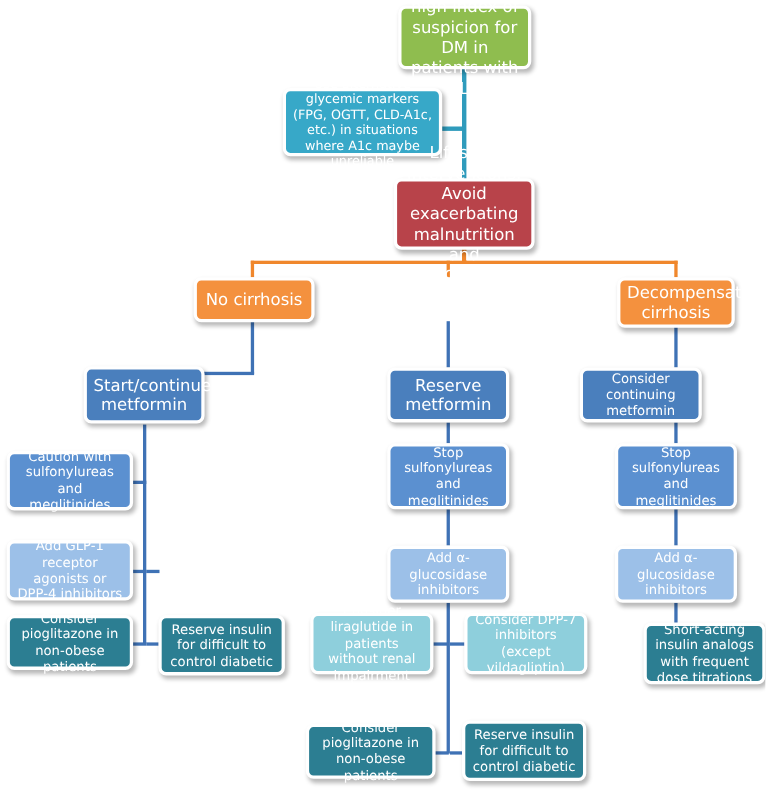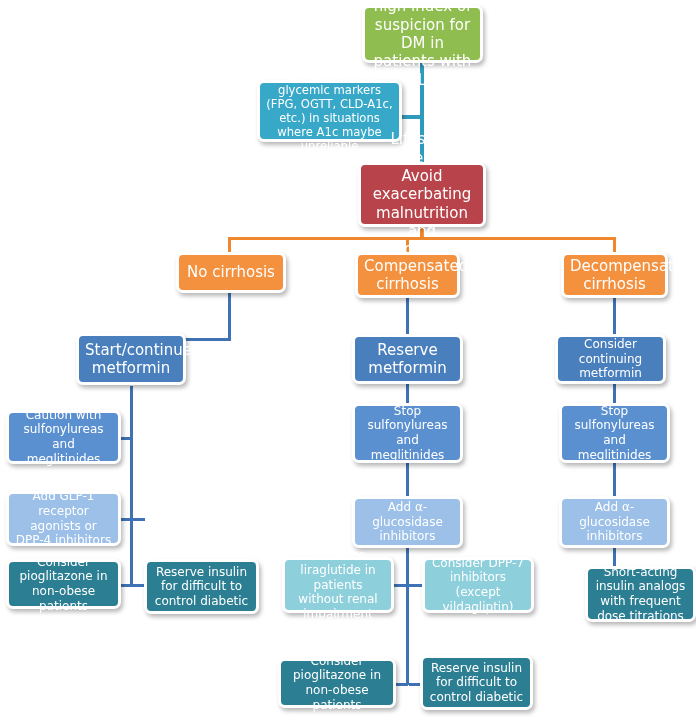--- a/index.html
+++ b/index.html
@@ -109,23 +109,20 @@
     <span>Use alternative glycemic markers (FPG, OGTT, CLD-A1c, etc.) in situations where A1c maybe unreliable</span>
   </div>
 
   <div class="node c-red fs13" style="left:358px; top:162px; width:128px; height:65px;">
     <span>Lifestyle interventions. Avoid exacerbating malnutrition and sarcopenia</span>
   </div>
 
   <div class="node c-orange fs13" style="left:176px; top:252px; width:110px; height:41px;">
     <span>No cirrhosis</span>
   </div>
-  <div class="node c-orange fs13" style="left:355px; top:252px; width:105px; height:46px;">
-    <span>Compensated cirrhosis</span>
-  </div>
   <div class="node c-orange fs13" style="left:561px; top:252px; width:107px; height:46px;">
     <span>Decompensated cirrhosis</span>
   </div>
 
   <div class="node c-blue-dk fs13" style="left:76px; top:333px; width:110px; height:52px;">
     <span>Start/continue metformin</span>
   </div>
   <div class="node c-blue-md fs12" style="left:6px; top:410px; width:115px; height:54px;justify-content:flex-end;">
     <span>Caution with sulfonylureas and meglitinides</span>
   </div>
@@ -154,21 +151,21 @@
   <div class="node c-teal-lt fs12" style="left:422px; top:557px; width:112px; height:56px;">
     <span>Consider DPP-7 inhibitors (except vildagliptin)</span>
   </div>
   <div class="node c-teal-dk fs12" style="left:278px; top:658px; width:118px; height:50px;">
     <span>Consider pioglitazone in non-obese patients</span>
   </div>
   <div class="node c-teal-dk fs12" style="left:420px; top:655px; width:113px; height:55px;">
     <span>Reserve insulin for difficult to control diabetic</span>
   </div>
 
-  <div class="node c-blue-dk fs12" style="left:555px; top:334px; width:111px; height:50px;">
+  <div class="node c-blue-dk fs12" style="left:527px; top:334px; width:111px; height:50px;">
     <span>Consider continuing metformin</span>
   </div>
   <div class="node c-blue-md fs12" style="left:559px; top:403px; width:111px; height:60px;">
     <span>Stop sulfonylureas and meglitinides</span>
   </div>
   <div class="node c-blue-lt fs12" style="left:559px; top:496px; width:111px; height:52px;">
     <span>Add α-glucosidase inhibitors</span>
   </div>
   <div class="node c-teal-dk fs12" style="left:585px; top:566px; width:111px; height:56px;">
     <span>Short-acting insulin analogs with frequent dose titrations</span>

